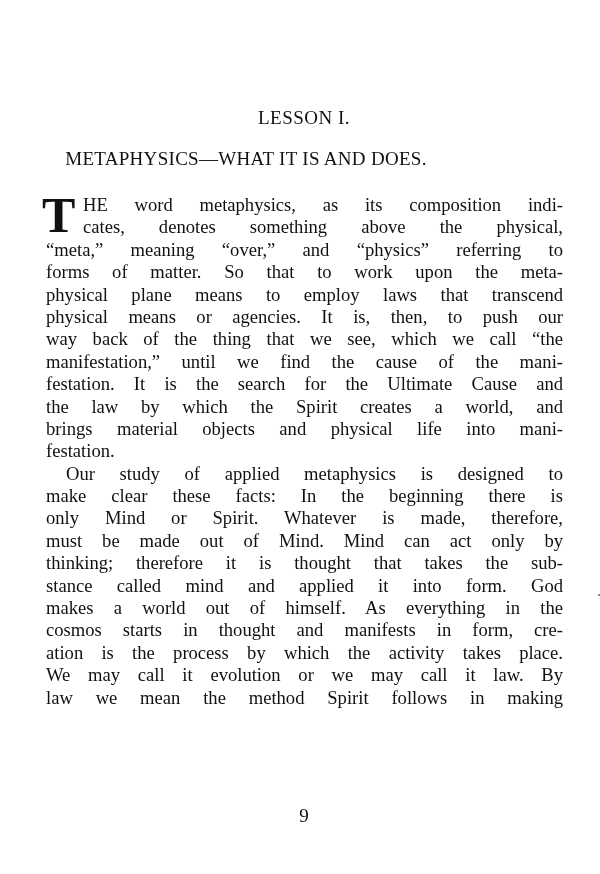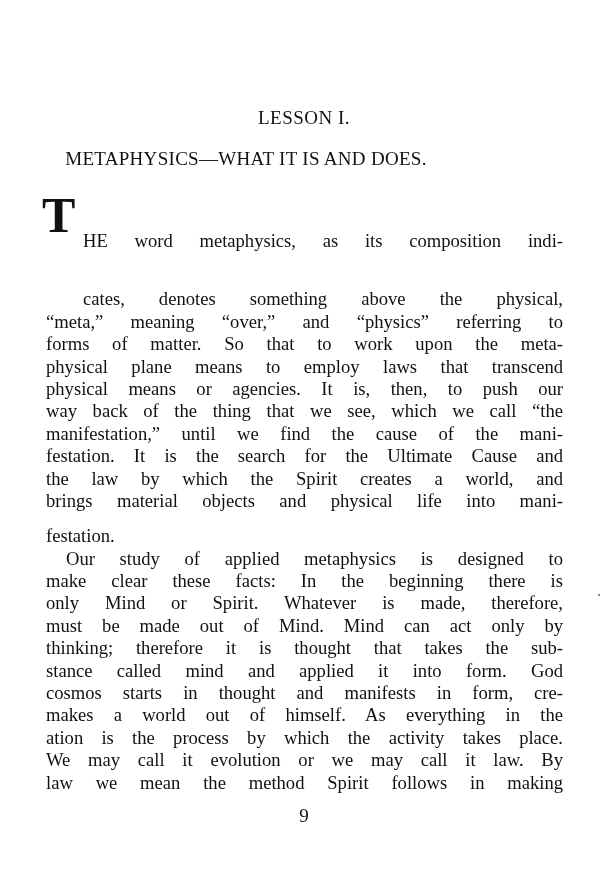--- a/index.html
+++ b/index.html
@@ -48,25 +48,23 @@
     }
     .line {
       display: block;
       white-space: nowrap;
       text-align: justify;
       text-align-last: justify;
       height: 22.4px;
     }
     .line.last {
       text-align-last: left;
-      margin-top: 13px;
     }
     .line.indent-cap {
       margin-left: 37px;
-      margin-top: 36px;
     }
     .line.para-indent {
       padding-left: 20px;
     }
     .drop-cap {
       position: absolute;
       left: -4px;
       top: -2px;
       font-size: 50px;
       line-height: 46px;
@@ -114,22 +112,22 @@
     <span class="line">the law by which the Spirit creates a world, and</span>
     <span class="line">brings material objects and physical life into mani-</span>
     <span class="line last">festation.</span>
 
     <span class="line para-indent">Our study of applied metaphysics is designed to</span>
     <span class="line">make clear these facts:  In the beginning there is</span>
     <span class="line">only Mind or Spirit.  Whatever is made, therefore,</span>
     <span class="line">must be made out of Mind.  Mind can act only by</span>
     <span class="line">thinking; therefore it is thought that takes the sub-</span>
     <span class="line">stance called mind and applied it into form.  God</span>
+    <span class="line">makes a world out of himself.  As everything in the</span>
     <span class="line">cosmos starts in thought and manifests in form, cre-</span>
-    <span class="line">makes a world out of himself.  As everything in the</span>
     <span class="line">ation is the process by which the activity takes place.</span>
     <span class="line">We may call it evolution or we may call it law.  By</span>
     <span class="line">law we mean the method Spirit follows in making</span>
   </div>
 
   <div class="page-number">9</div>
 
   <div class="speck"></div>
 </div>
 

